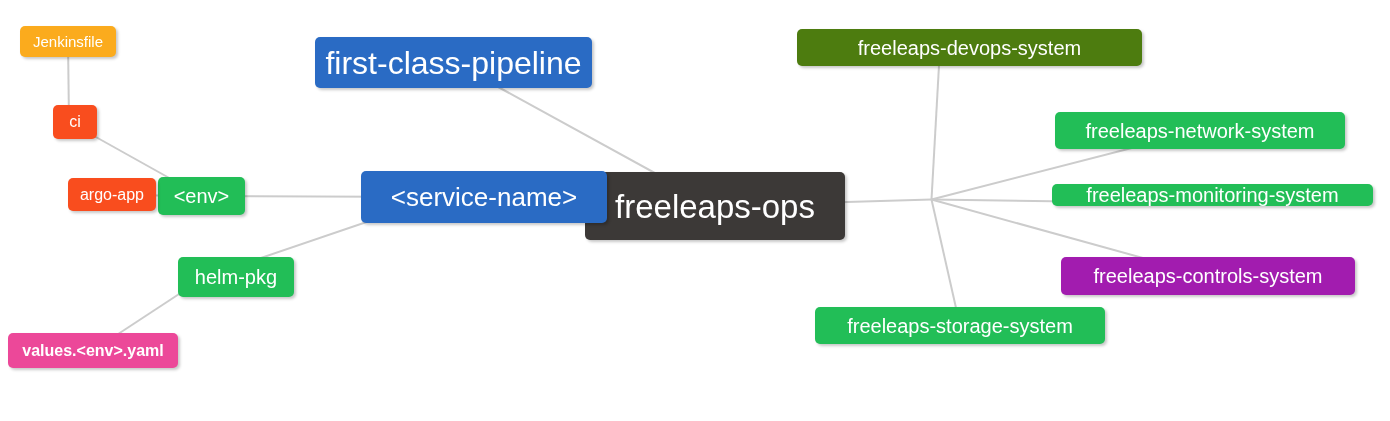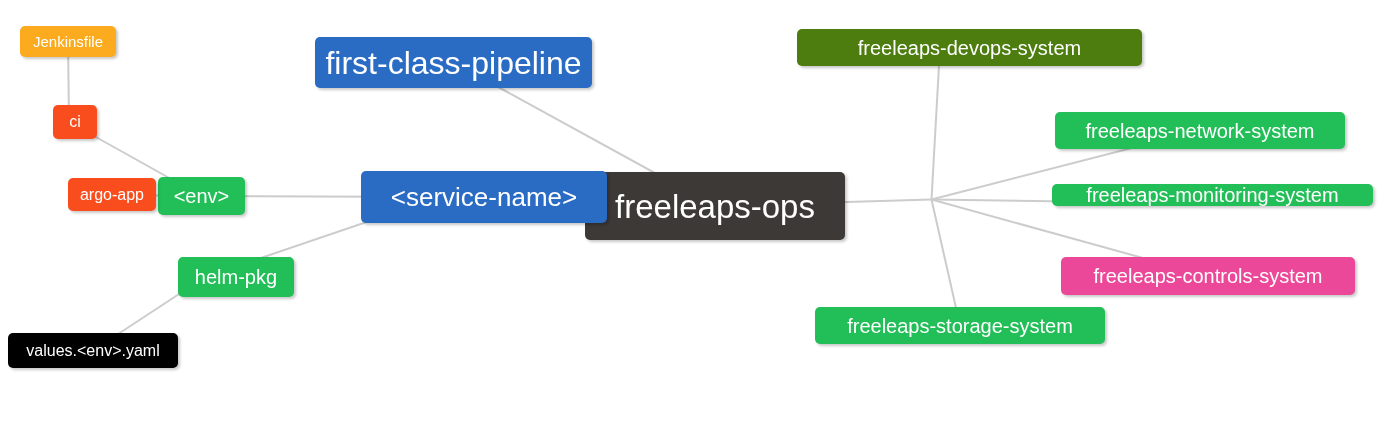--- a/index.html
+++ b/index.html
@@ -59,19 +59,19 @@
     </svg>
 
 <div class="node" style="left: 585px; top: 172px; width: 260px; height: 68px; font-size: 33px; background: rgb(60, 57, 55);">freeleaps-ops</div>
     <div class="node" style="left: 315px; top: 37px; width: 277px; height: 51px; font-size: 32px; background: rgb(42, 107, 196);">first-class-pipeline</div>
     <div class="node" style="left: 317px; top: 171px; width: 246px; height: 52px; font-size: 26px; background: rgb(42, 107, 196); margin-left: 44px;">&lt;service-name&gt;</div>
     <div class="node" style="left: 158px; top: 177px; width: 87px; height: 38px; font-size: 20px; background: rgb(34, 190, 87);">&lt;env&gt;</div>
     <div class="node" style="left: 147px; top: 257px; width: 116px; height: 40px; font-size: 20px; background: rgb(34, 190, 87); margin-left: 31px;">helm-pkg</div>
     <div class="node" style="left: 53px; top: 105px; width: 44px; height: 34px; font-size: 16px; background: rgb(249, 77, 30);">ci</div>
     <div class="node" style="left: 25px; top: 178px; width: 88px; height: 33px; font-size: 16px; background: rgb(249, 77, 30); margin-left: 43px;">argo-app</div>
     <div class="node" style="left: 20px; top: 26px; width: 96px; height: 31px; font-size: 15px; background: rgb(251, 171, 29);">Jenkinsfile</div>
-    <div class="node" style="left: 8px; top: 333px; width: 170px; height: 35px; font-size: 16px; background: #000000;">values.&lt;env&gt;.yaml</div>
+    <div class="node" style="left: 8px; top: 333px; width: 170px; height: 35px; font-size: 16px; background: #ec4899; font-weight: bold;">values.&lt;env&gt;.yaml</div>
     <div class="node" style="left: 797px; top: 29px; width: 345px; height: 37px; font-size: 20px; background: #4d7c0f;">freeleaps-devops-system</div>
     <div class="node" style="left: 1055px; top: 112px; width: 290px; height: 37px; font-size: 20px; background: rgb(34, 190, 87);">freeleaps-network-system</div>
     <div class="node" style="left: 1052px; top: 184px; width: 321px; height: 22px; font-size: 20px; background: rgb(34, 190, 87); text-align: center;">freeleaps-monitoring-system</div>
-    <div class="node" style="left: 1061px; top: 257px; width: 294px; height: 38px; font-size: 20px; background: #ec4899;">freeleaps-controls-system</div>
+    <div class="node" style="left: 1061px; top: 257px; width: 294px; height: 38px; font-size: 20px; background: #a21caf;">freeleaps-controls-system</div>
     <div class="node" style="left: 815px; top: 307px; width: 290px; height: 37px; font-size: 20px; background: rgb(34, 190, 87);">freeleaps-storage-system</div>
   </div>
 
 </body></html>

